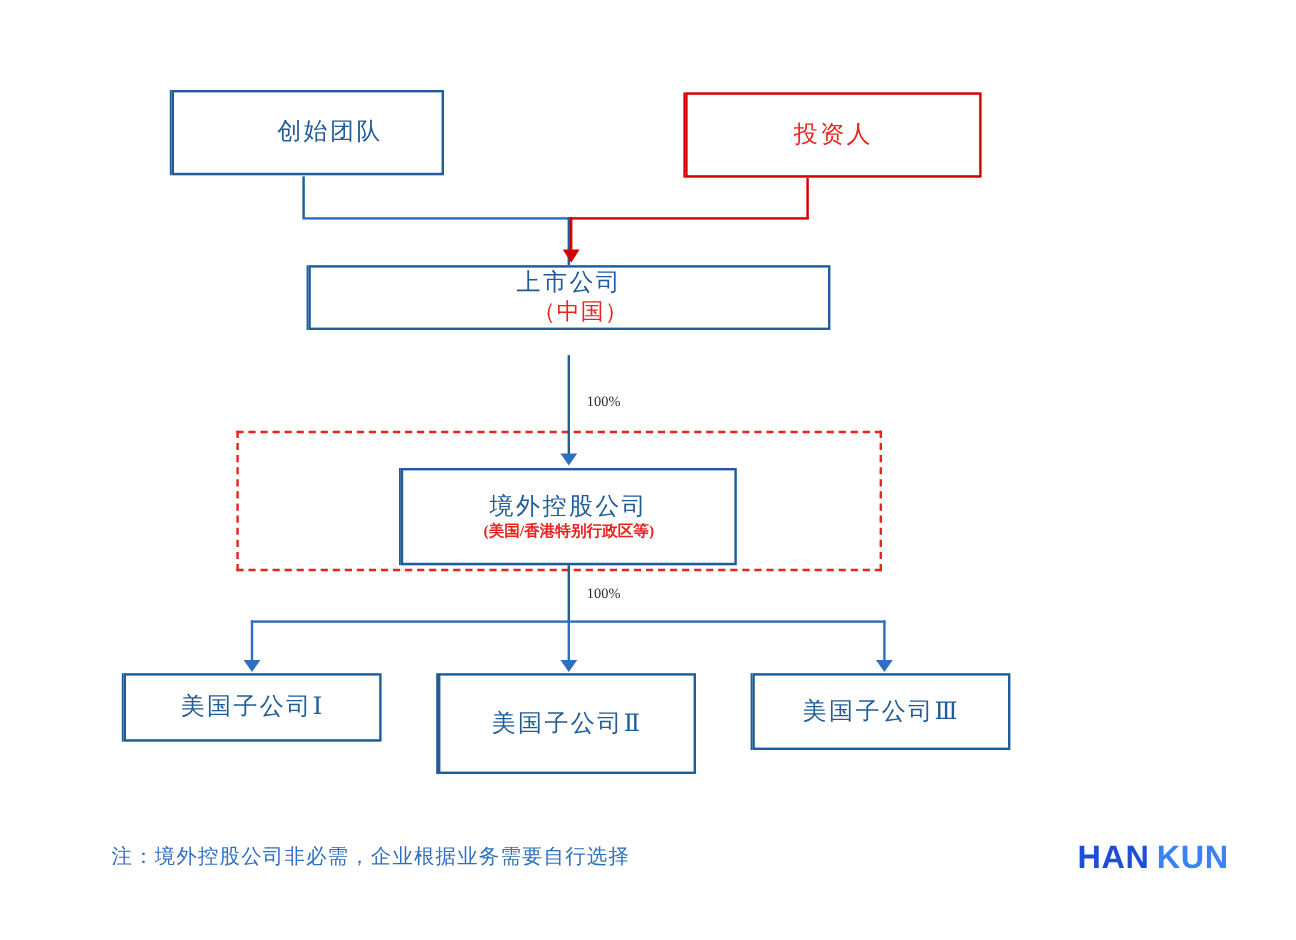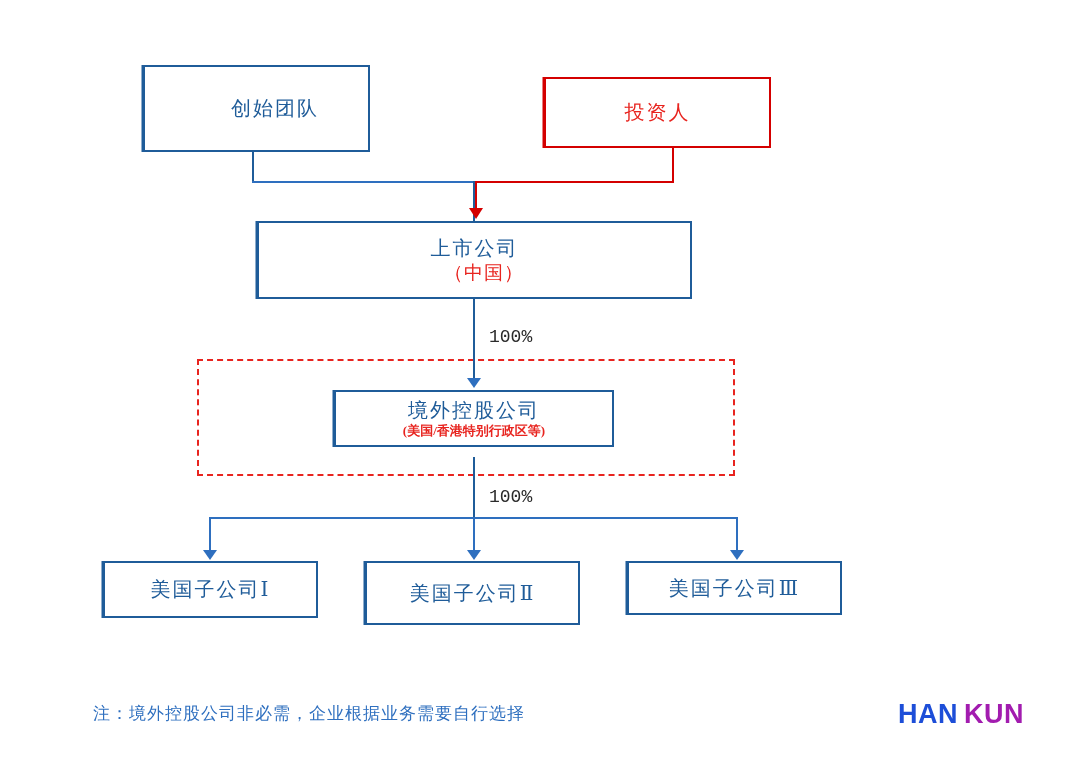--- a/index.html
+++ b/index.html
@@ -55,27 +55,27 @@
     margin-left: 19px;
   }
   .label-sub-bold {
     font-size: 13px;
     font-weight: bold;
     letter-spacing: 0px;
     white-space: nowrap;
   }
 
   
-  #node-founder   { left: 143px; top: 65px;  width: 227px; height: 87px; padding-left: 37px; }
-  #node-investor  { left: 544px; top: 77px;  width: 227px; height: 71px; }
-  #node-listco    { left: 257px; top: 221px; width: 435px; height: 78px; }
-  #node-offshore  { left: 334px; top: 390px; width: 280px; height: 57px; }
+  #node-founder   { left: 143px; top: 75px;  width: 227px; height: 71px; padding-left: 37px; }
+  #node-investor  { left: 571px; top: 77px;  width: 247px; height: 71px; }
+  #node-listco    { left: 257px; top: 221px; width: 435px; height: 54px; }
+  #node-offshore  { left: 334px; top: 390px; width: 280px; height: 81px; }
   #node-sub1      { left: 103px; top: 561px; width: 215px; height: 57px; }
-  #node-sub2      { left: 365px; top: 561px; width: 215px; height: 64px; }
-  #node-sub3      { left: 627px; top: 561px; width: 215px; height: 54px; }
+  #node-sub2      { left: 365px; top: 561px; width: 215px; height: 84px; }
+  #node-sub3      { left: 627px; top: 561px; width: 215px; height: 64px; }
 
   
   .line { position: absolute; z-index: 2; }
   .line-v-navy  { width: 2px;  background: #1F5C99; }
   .line-v-red   { width: 2px;  background: #D40000; }
   .line-h-red   { height: 2px; background: #D40000; }
   .line-v-steel { width: 2px;  background: #2E6FBF; }
   .line-h-steel { height: 2px; background: #2E6FBF; }
 
   .arrow {
@@ -94,22 +94,22 @@
     left: 197px; top: 359px;
     width: 538px; height: 117px;
     box-sizing: border-box;
     border: 2px dashed #E8241F;
     z-index: 1;
   }
 
   
   .pct {
     position: absolute;
-    font-family: Liberation Mono, monospace;
-    font-size: 18px;
+    font-family: Liberation Serif, serif;
+    font-size: 12px;
     color: #2B2B2B;
     z-index: 6;
     white-space: nowrap;
   }
   #pct-top    { left: 489px; top: 327px; }
   #pct-bottom { left: 489px; top: 487px; }
 
   
   #footnote {
     position: absolute;
@@ -124,21 +124,21 @@
   #logo {
     position: absolute;
     right: 56px; top: 699px;
     font-family: "Liberation Sans", sans-serif;
     font-weight: bold;
     font-size: 27px;
     letter-spacing: 0.5px;
     white-space: nowrap;
   }
   #logo .han { color: #1d4ed8; }
-  #logo .kun { color: #a21caf; }
+  #logo .kun { color: #3b82f6; }
   #logo .gap { display: inline-block; width: 6px; }
 </style>
 </head>
 <body>
 
 <div id="canvas">
 
   <div id="dashed-group"></div>
 
   <div class="line line-v-navy" style="left:252px; top:147px; height:35px;"></div>

